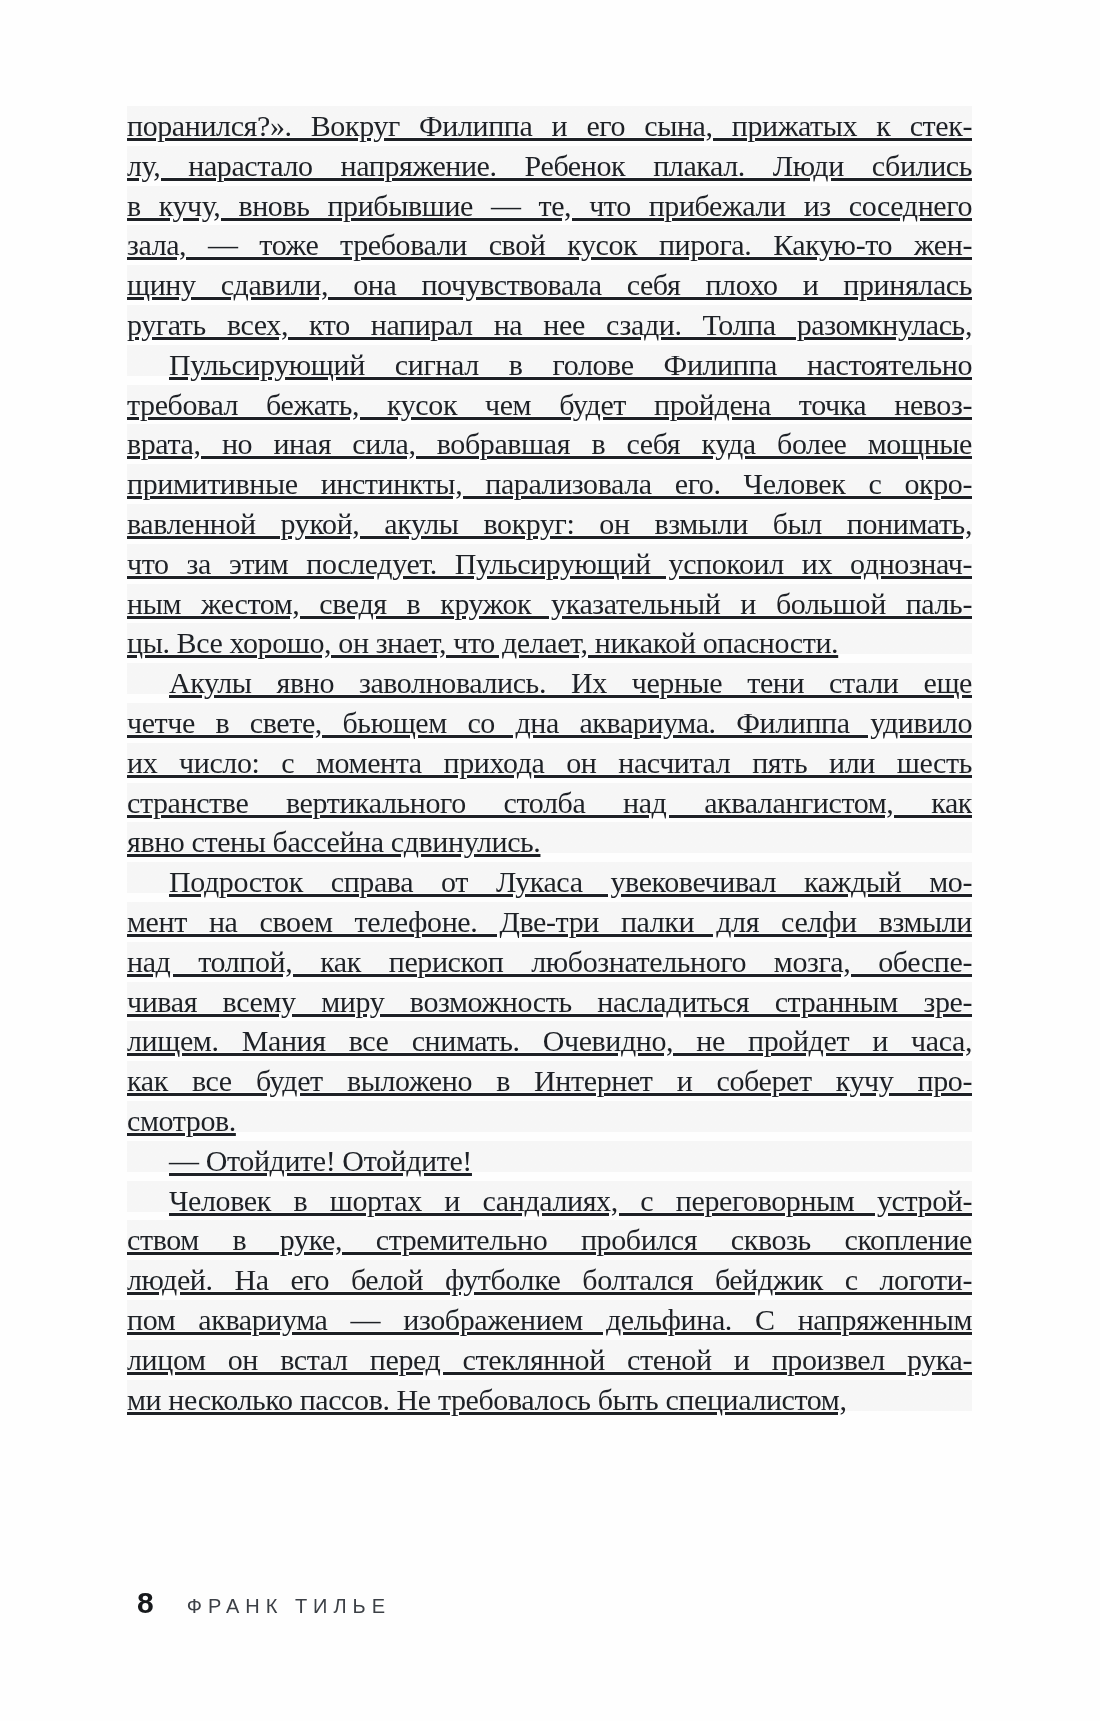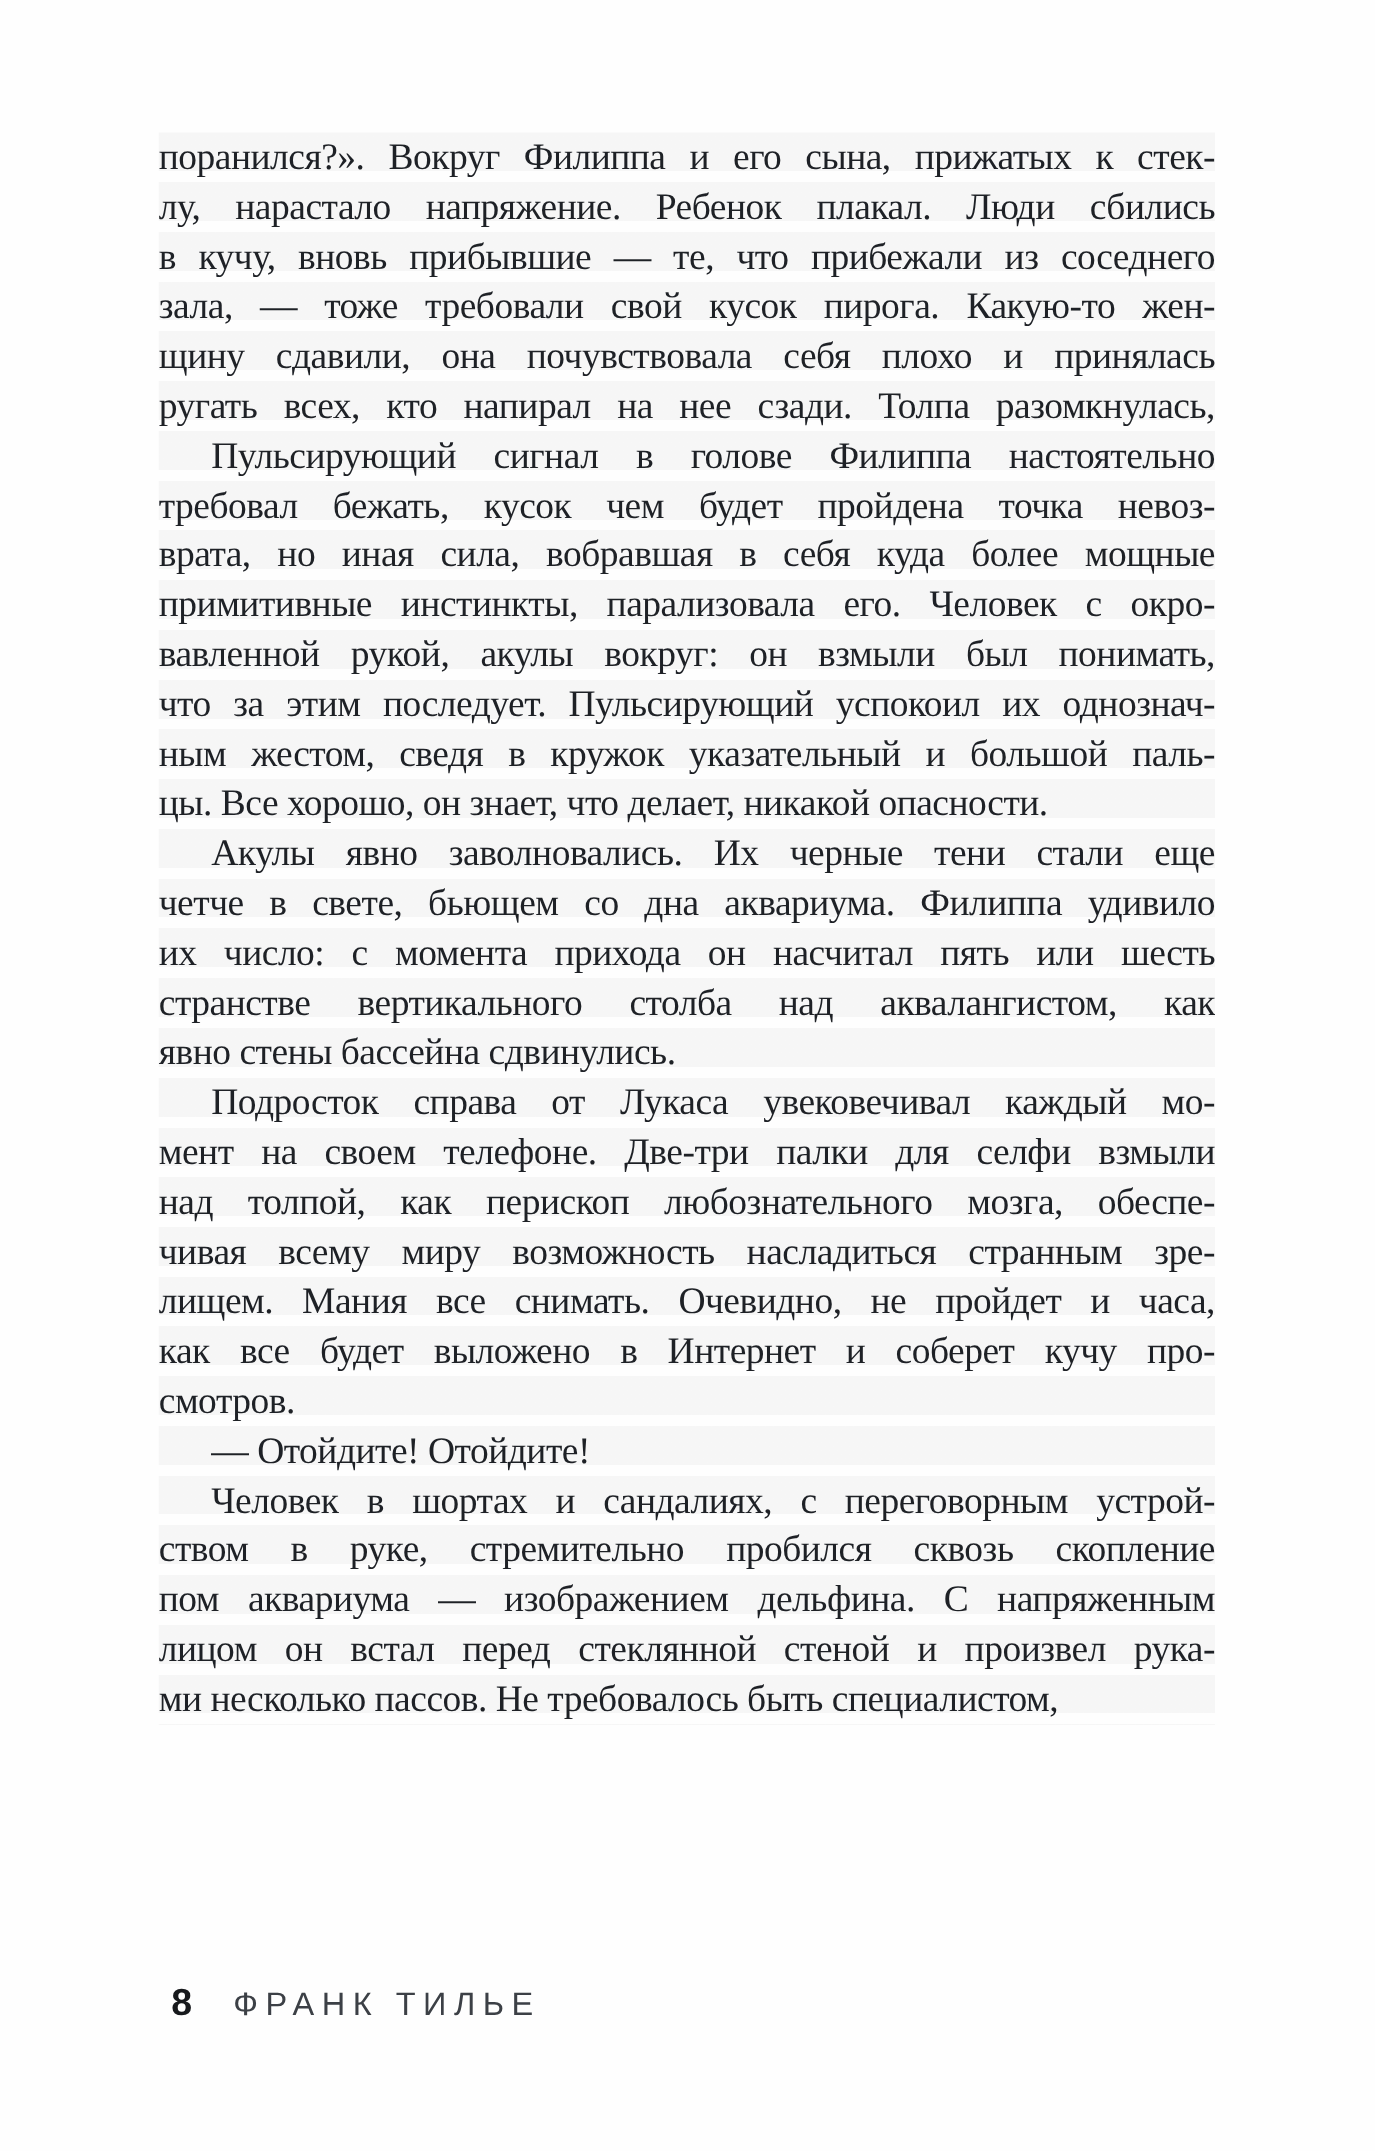--- a/index.html
+++ b/index.html
@@ -29,20 +29,21 @@
     font-size: 30px;
     line-height: 39.8px;
     letter-spacing: -0.4px;
     background: repeating-linear-gradient(
       to bottom,
       rgba(0, 0, 0, 0.032) 0px,
       rgba(0, 0, 0, 0.032) 31px,
       rgba(0, 0, 0, 0.0) 31px,
       rgba(0, 0, 0, 0.0) 39.8px
     );
+    text-decoration: underline;
   }
   .para {
     margin: 0;
     padding: 0;
   }
   .line {
     display: block;
     text-align: justify;
     text-align-last: justify;
     white-space: normal;
@@ -64,21 +65,21 @@
     font-family: "Liberation Sans", sans-serif;
   }
   .pagenum {
     font-size: 30px;
     font-weight: 700;
     color: #17191c;
     letter-spacing: 1px;
   }
   .runtitle {
     margin-left: 32px;
-    font-size: 26px;
+    font-size: 20px;
     font-weight: 500;
     color: #3c4046;
     letter-spacing: 6px;
   }
 </style>
 </head>
 <body>
 
 <div class="page">
 
@@ -116,20 +117,21 @@
         <div class="line">лищем. Мания все снимать. Очевидно, не пройдет и часа,</div>
         <div class="line">как все будет выложено в Интернет и соберет кучу про-</div>
         <div class="line last">смотров.</div>
       </div>
       <div class="para">
         <div class="line last first">— Отойдите! Отойдите!</div>
       </div>
       <div class="para">
         <div class="line first">Человек в шортах и сандалиях, с переговорным устрой-</div>
         <div class="line">ством в руке, стремительно пробился сквозь скопление</div>
+        <div class="line">людей. На его белой футболке болтался бейджик с логоти-</div>
         <div class="line">пом аквариума — изображением дельфина. С напряженным</div>
         <div class="line">лицом он встал перед стеклянной стеной и произвел рука-</div>
         <div class="line last">ми несколько пассов. Не требовалось быть специалистом,</div>
       </div>
     </main>
 
   <footer class="footer">
     <span class="pagenum">8</span>
     <span class="runtitle">ФРАНК ТИЛЬЕ</span>
   </footer>

